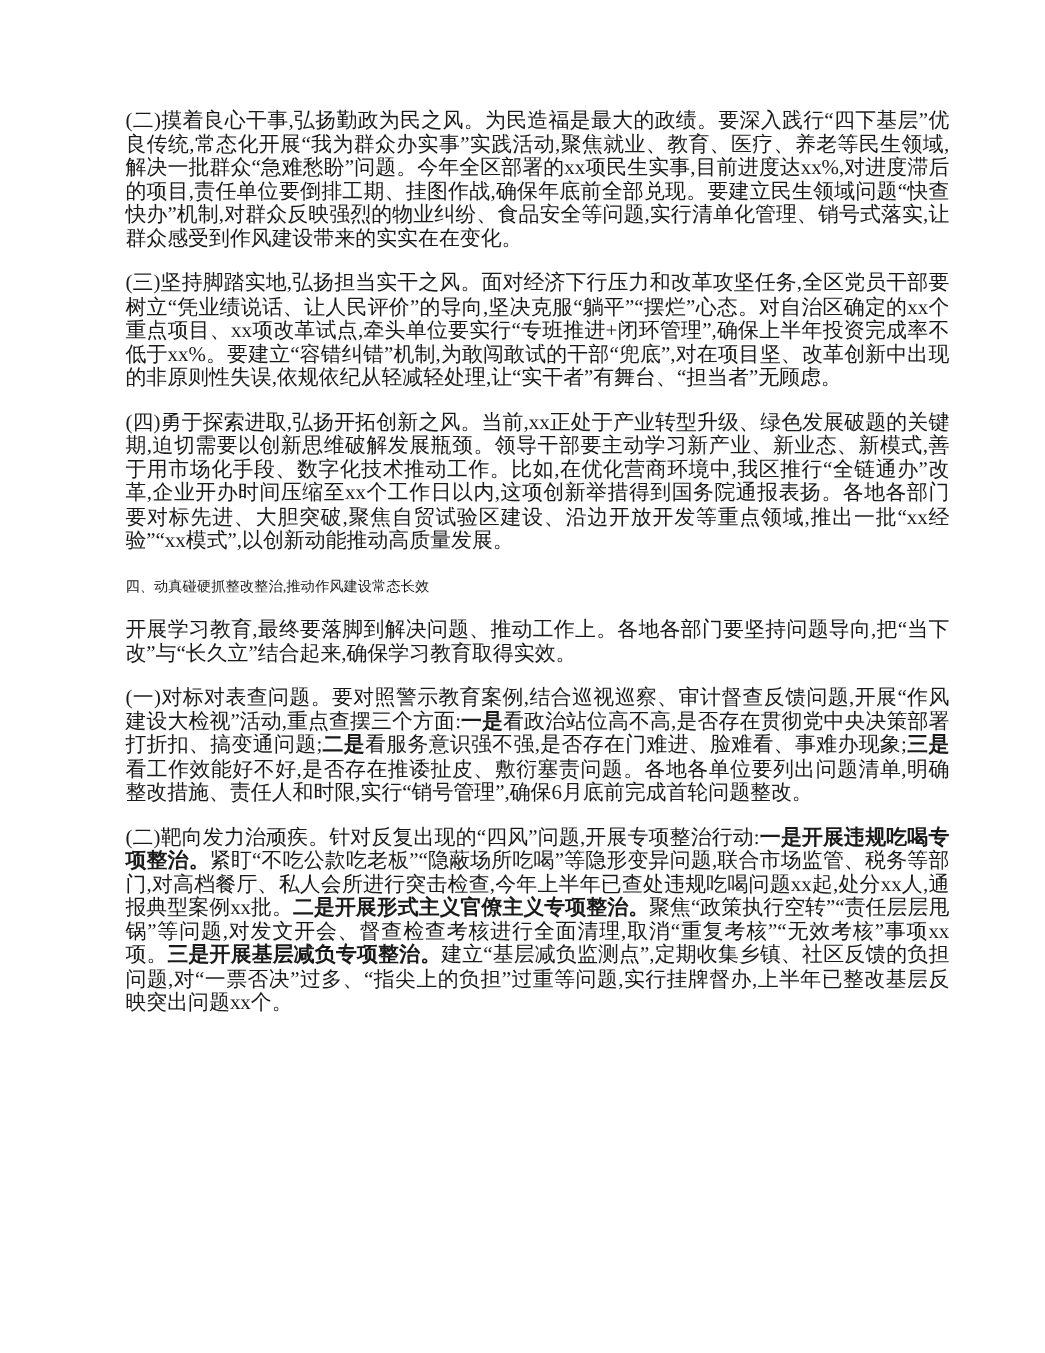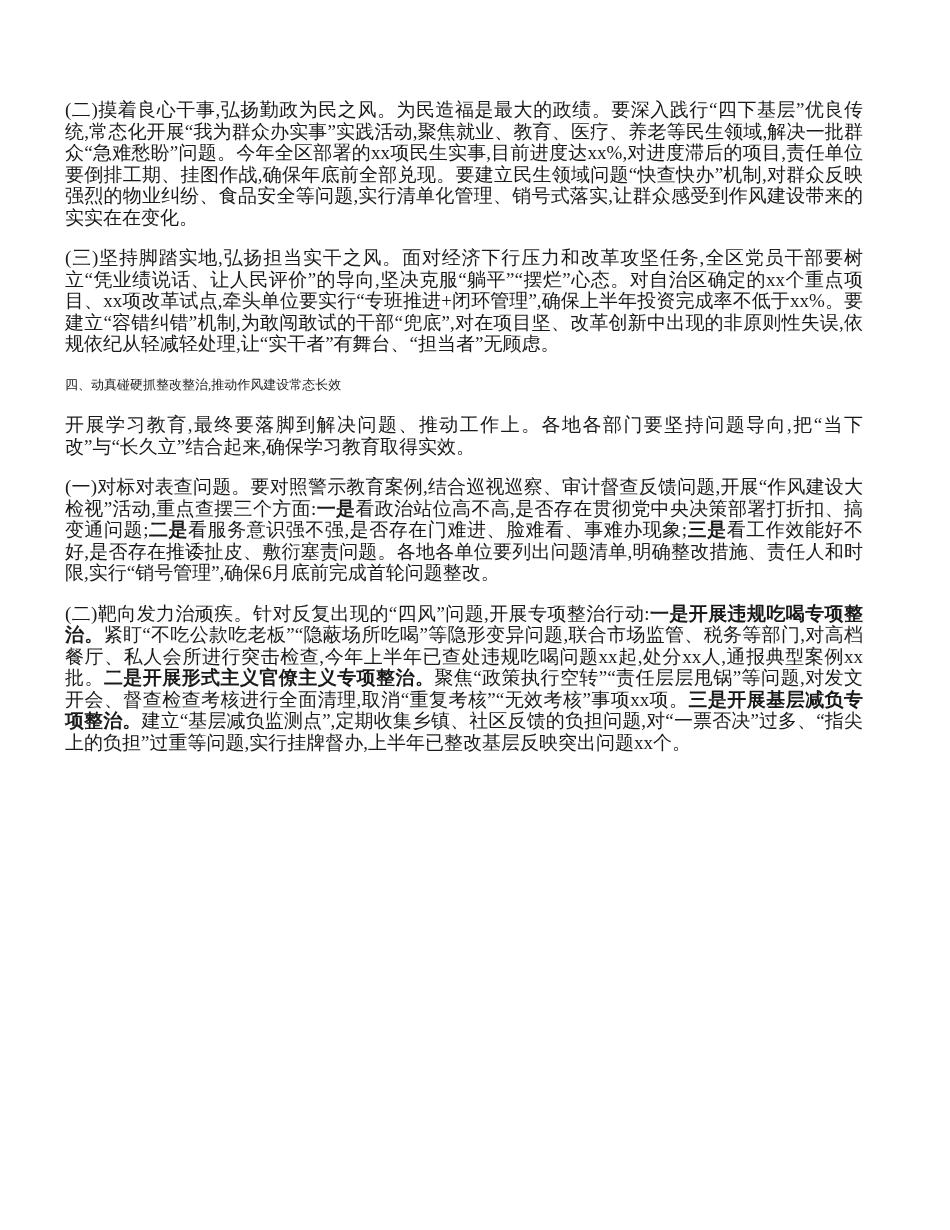--- a/index.html
+++ b/index.html
@@ -10,21 +10,21 @@
   body {
     width: 950px;
     height: 1230px;
     overflow: hidden;
   }
   .page {
     box-sizing: border-box;
     width: 950px;
     height: 1228px;
     background: #ffffff;
-    padding: 99px 87px 40px 65px;
+    padding: 99px 87px 40px 114px;
     overflow: hidden;
   }
   .doc {
     width: 100%;
   }
   .block {
     margin: 0 0 19px 0;
     font-family: "Liberation Serif", "DejaVu Serif", serif;
     font-size: 19px;
     line-height: 21.5px;
@@ -44,18 +44,19 @@
     font-weight: bold;
   }
 </style>
 </head>
 <body style="color: rgb(26, 26, 26);">
 
 <div class="page">
   <main class="doc" id="doc-body">
       <p class="block paragraph"><span class="run">(二)摸着良心干事,弘扬勤政为民之风。为民造福是最大的政绩。要深入践行“四下基层”优良传统,常态化开展“我为群众办实事”实践活动,聚焦就业、教育、医疗、养老等民生领域,解决一批群众“急难愁盼”问题。今年全区部署的xx项民生实事,目前进度达xx%,对进度滞后的项目,责任单位要倒排工期、挂图作战,确保年底前全部兑现。要建立民生领域问题“快查快办”机制,对群众反映强烈的物业纠纷、食品安全等问题,实行清单化管理、销号式落实,让群众感受到作风建设带来的实实在在变化。</span></p>
       <p class="block paragraph"><span class="run">(三)坚持脚踏实地,弘扬担当实干之风。面对经济下行压力和改革攻坚任务,全区党员干部要树立“凭业绩说话、让人民评价”的导向,坚决克服“躺平”“摆烂”心态。对自治区确定的xx个重点项目、xx项改革试点,牵头单位要实行“专班推进+闭环管理”,确保上半年投资完成率不低于xx%。要建立“容错纠错”机制,为敢闯敢试的干部“兜底”,对在项目坚、改革创新中出现的非原则性失误,依规依纪从轻减轻处理,让“实干者”有舞台、“担当者”无顾虑。</span></p>
+      <p class="block paragraph"><span class="run">(四)勇于探索进取,弘扬开拓创新之风。当前,xx正处于产业转型升级、绿色发展破题的关键期,迫切需要以创新思维破解发展瓶颈。领导干部要主动学习新产业、新业态、新模式,善于用市场化手段、数字化技术推动工作。比如,在优化营商环境中,我区推行“全链通办”改革,企业开办时间压缩至xx个工作日以内,这项创新举措得到国务院通报表扬。各地各部门要对标先进、大胆突破,聚焦自贸试验区建设、沿边开放开发等重点领域,推出一批“xx经验”“xx模式”,以创新动能推动高质量发展。</span></p>
       <h2 class="block heading"><span class="run">四、动真碰硬抓整改整治,推动作风建设常态长效</span></h2>
       <p class="block paragraph"><span class="run">开展学习教育,最终要落脚到解决问题、推动工作上。各地各部门要坚持问题导向,把“当下改”与“长久立”结合起来,确保学习教育取得实效。</span></p>
       <p class="block paragraph"><span class="run">(一)对标对表查问题。要对照警示教育案例,结合巡视巡察、审计督查反馈问题,开展“作风建设大检视”活动,重点查摆三个方面:</span><span class="run bold">一是</span><span class="run">看政治站位高不高,是否存在贯彻党中央决策部署打折扣、搞变通问题;</span><span class="run bold">二是</span><span class="run">看服务意识强不强,是否存在门难进、脸难看、事难办现象;</span><span class="run bold">三是</span><span class="run">看工作效能好不好,是否存在推诿扯皮、敷衍塞责问题。各地各单位要列出问题清单,明确整改措施、责任人和时限,实行“销号管理”,确保6月底前完成首轮问题整改。</span></p>
       <p class="block paragraph"><span class="run">(二)靶向发力治顽疾。针对反复出现的“四风”问题,开展专项整治行动:</span><span class="run bold">一是开展违规吃喝专项整治。</span><span class="run">紧盯“不吃公款吃老板”“隐蔽场所吃喝”等隐形变异问题,联合市场监管、税务等部门,对高档餐厅、私人会所进行突击检查,今年上半年已查处违规吃喝问题xx起,处分xx人,通报典型案例xx批。</span><span class="run bold">二是开展形式主义官僚主义专项整治。</span><span class="run">聚焦“政策执行空转”“责任层层甩锅”等问题,对发文开会、督查检查考核进行全面清理,取消“重复考核”“无效考核”事项xx项。</span><span class="run bold">三是开展基层减负专项整治。</span><span class="run">建立“基层减负监测点”,定期收集乡镇、社区反馈的负担问题,对“一票否决”过多、“指尖上的负担”过重等问题,实行挂牌督办,上半年已整改基层反映突出问题xx个。</span></p>
     </main>
 </div>
 
 </body></html>

